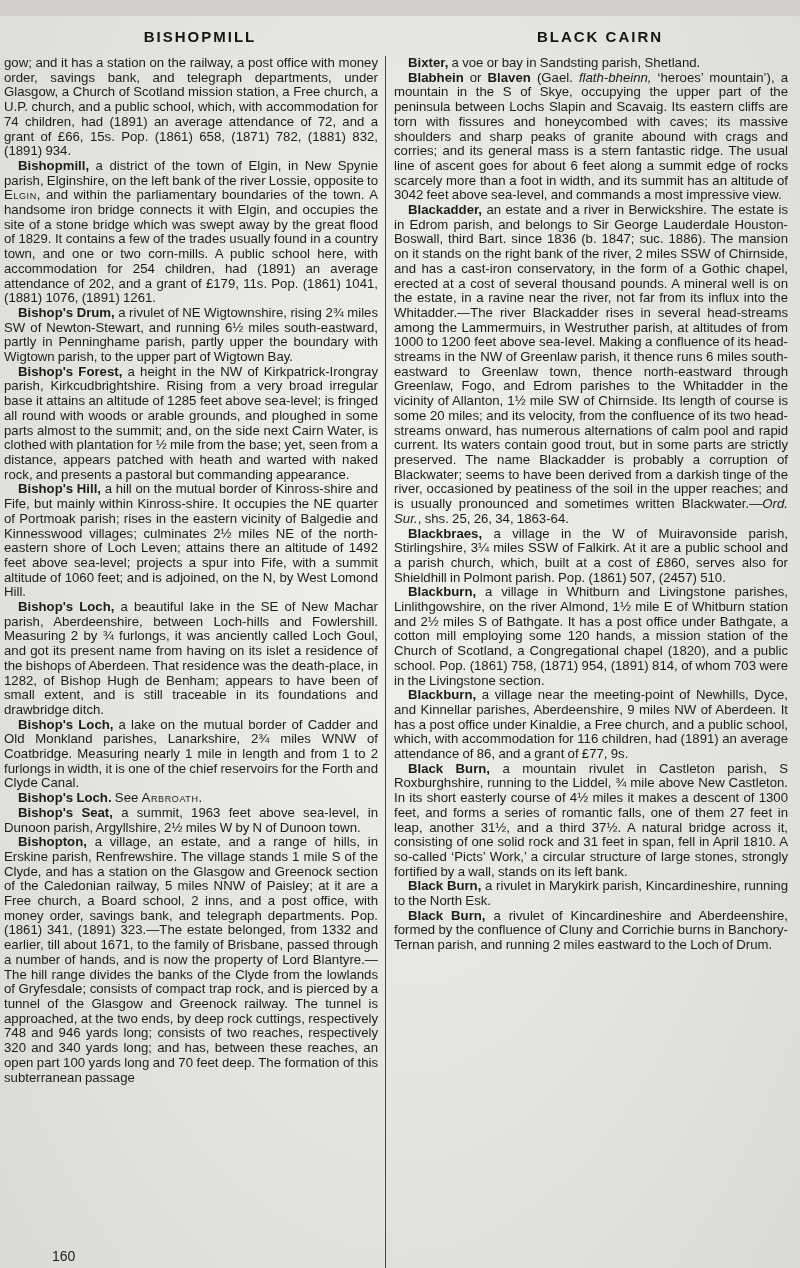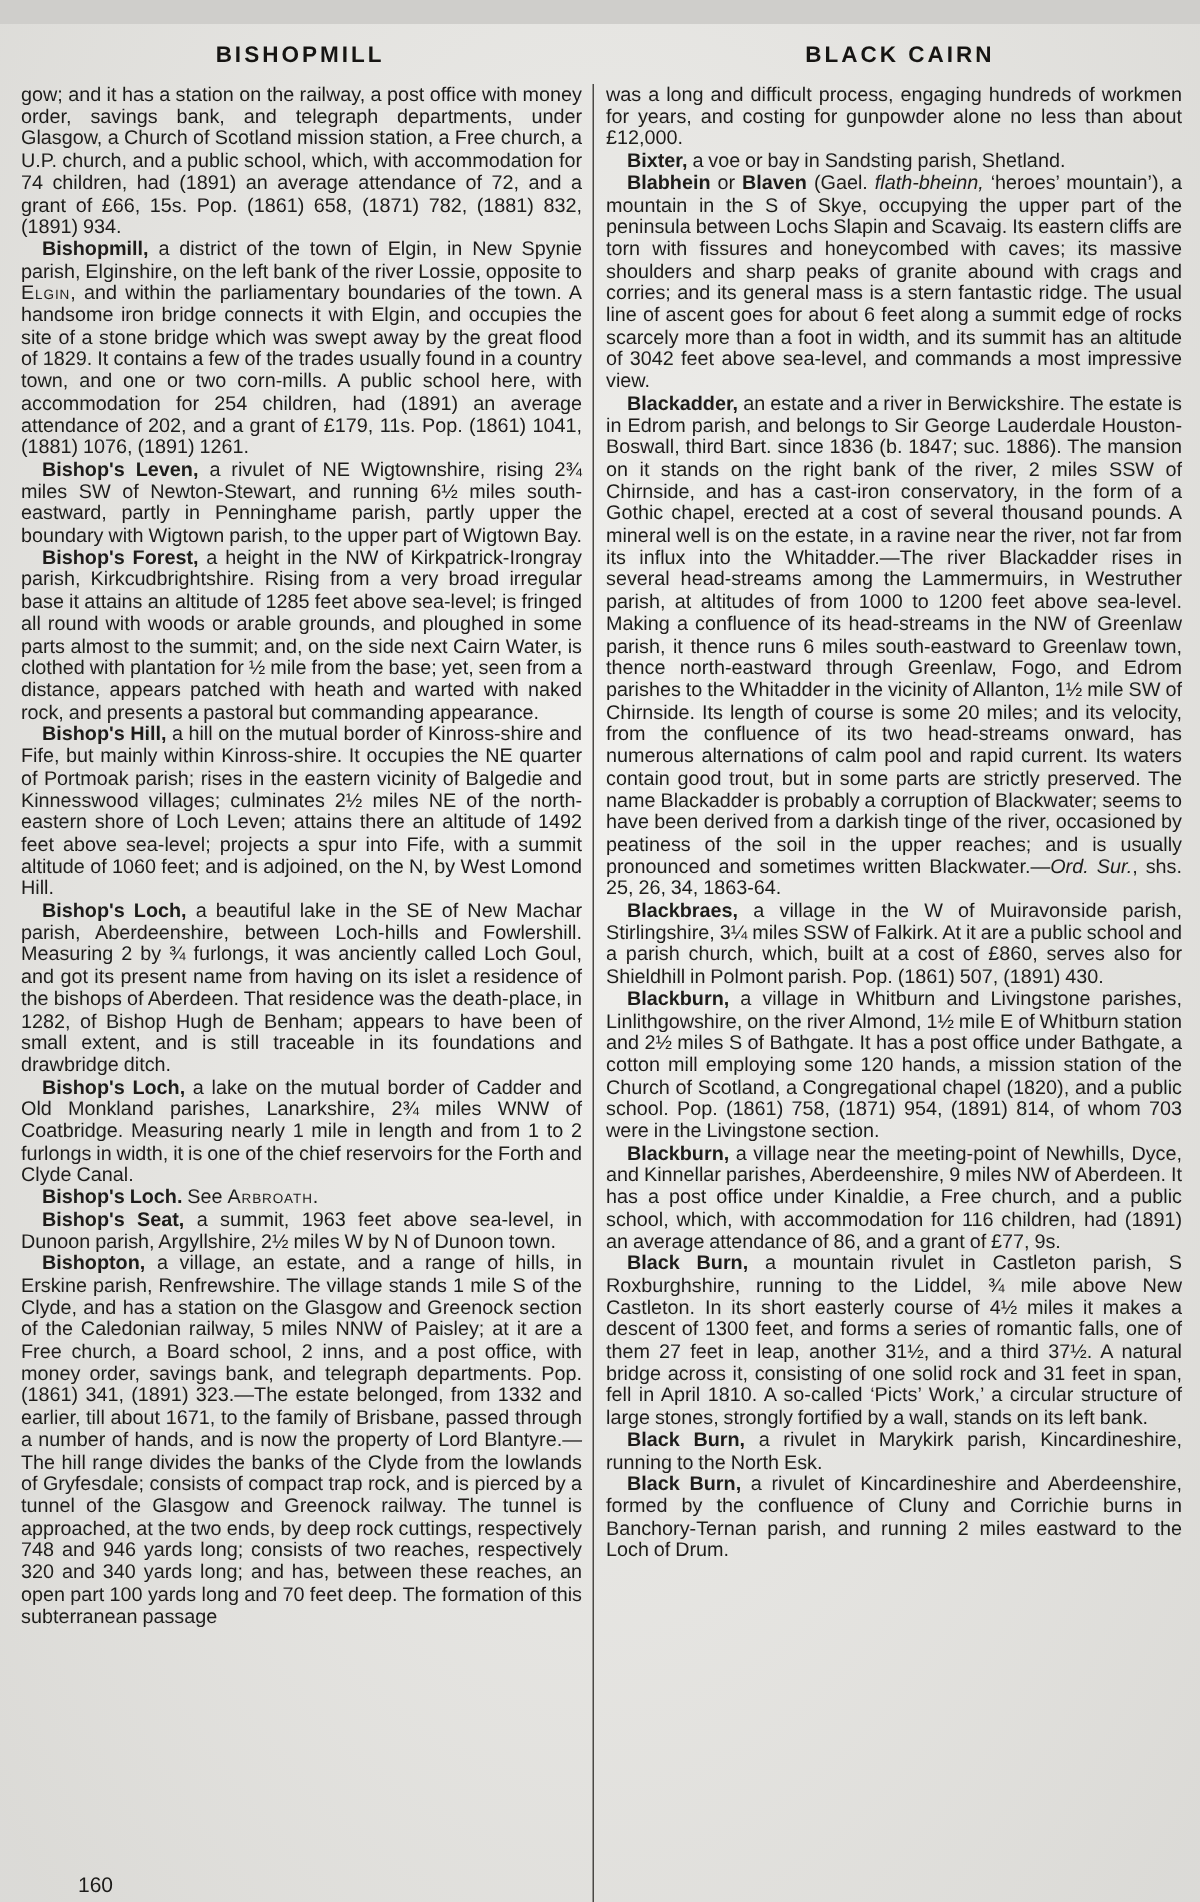--- a/index.html
+++ b/index.html
@@ -27,21 +27,21 @@
     width: 50%;
     text-align: center;
     font-weight: bold;
     font-size: 15px;
     letter-spacing: 2px;
     color: #161513;
   }
   .columns {
     display: flex;
     align-items: stretch;
-    padding: 2px 12px 0 14px;
+    padding: 2px 12px 0 4px;
     height: 1212px;
     overflow: hidden;
   }
   .column {
     text-align: justify;
     font-size: 13.2px;
     line-height: 14.7px;
     word-spacing: -0.4px;
   }
   .col-left  { width: 374px; }
@@ -73,36 +73,35 @@
 
 <div class="page">
   <header class="running-heads">
     <div class="head">BISHOPMILL</div>
     <div class="head">BLACK CAIRN</div>
   </header>
   <div class="columns">
     <div class="column col-left">
         <p class="entry no-indent"><span>gow; and it has a station on the railway, a post office with money order, savings bank, and telegraph departments, under Glasgow, a Church of Scotland mission station, a Free church, a U.P. church, and a public school, which, with accommodation for 74 children, had (1891) an average attendance of 72, and a grant of £66, 15s.  Pop. (1861) 658, (1871) 782, (1881) 832, (1891) 934.</span></p>
         <p class="entry"><span class="seg-b">Bishopmill,</span><span> a district of the town of Elgin, in New Spynie parish, Elginshire, on the left bank of the river Lossie, opposite to </span><span class="seg-sc">Elgin</span><span>, and within the parliamentary boundaries of the town.  A handsome iron bridge connects it with Elgin, and occupies the site of a stone bridge which was swept away by the great flood of 1829. It contains a few of the trades usually found in a country town, and one or two corn-mills.  A public school here, with accommodation for 254 children, had (1891) an average attendance of 202, and a grant of £179, 11s. Pop. (1861) 1041, (1881) 1076, (1891) 1261.</span></p>
-        <p class="entry"><span class="seg-b">Bishop's Leven,</span><span> a rivulet of NE Wigtownshire, rising 2¾ miles SW of Newton-Stewart, and running 6½ miles south-eastward, partly in Penninghame parish, partly upper the boundary with Wigtown parish, to the upper part of Wigtown Bay.</span></p>
+        <p class="entry"><span class="seg-b">Bishop's Drum,</span><span> a rivulet of NE Wigtownshire, rising 2¾ miles SW of Newton-Stewart, and running 6½ miles south-eastward, partly in Penninghame parish, partly upper the boundary with Wigtown parish, to the upper part of Wigtown Bay.</span></p>
         <p class="entry"><span class="seg-b">Bishop's Forest,</span><span> a height in the NW of Kirkpatrick-Irongray parish, Kirkcudbrightshire.  Rising from a very broad irregular base it attains an altitude of 1285 feet above sea-level; is fringed all round with woods or arable grounds, and ploughed in some parts almost to the summit; and, on the side next Cairn Water, is clothed with plantation for ½ mile from the base; yet, seen from a distance, appears patched with heath and warted with naked rock, and presents a pastoral but commanding appearance.</span></p>
         <p class="entry"><span class="seg-b">Bishop's Hill,</span><span> a hill on the mutual border of Kinross-shire and Fife, but mainly within Kinross-shire.  It occupies the NE quarter of Portmoak parish; rises in the eastern vicinity of Balgedie and Kinnesswood villages; culminates 2½ miles NE of the north-eastern shore of Loch Leven; attains there an altitude of 1492 feet above sea-level; projects a spur into Fife, with a summit altitude of 1060 feet; and is adjoined, on the N, by West Lomond Hill.</span></p>
         <p class="entry"><span class="seg-b">Bishop's Loch,</span><span> a beautiful lake in the SE of New Machar parish, Aberdeenshire, between Loch-hills and Fowlershill.  Measuring 2 by ¾ furlongs, it was anciently called Loch Goul, and got its present name from having on its islet a residence of the bishops of Aberdeen. That residence was the death-place, in 1282, of Bishop Hugh de Benham; appears to have been of small extent, and is still traceable in its foundations and drawbridge ditch.</span></p>
         <p class="entry"><span class="seg-b">Bishop's Loch,</span><span> a lake on the mutual border of Cadder and Old Monkland parishes, Lanarkshire, 2¾ miles WNW of Coatbridge.  Measuring nearly 1 mile in length and from 1 to 2 furlongs in width, it is one of the chief reservoirs for the Forth and Clyde Canal.</span></p>
         <p class="entry"><span class="seg-b">Bishop's Loch.</span><span>  See </span><span class="seg-sc">Arbroath</span><span>.</span></p>
         <p class="entry"><span class="seg-b">Bishop's Seat,</span><span> a summit, 1963 feet above sea-level, in Dunoon parish, Argyllshire, 2½ miles W by N of Dunoon town.</span></p>
         <p class="entry"><span class="seg-b">Bishopton,</span><span> a village, an estate, and a range of hills, in Erskine parish, Renfrewshire.  The village stands 1 mile S of the Clyde, and has a station on the Glasgow and Greenock section of the Caledonian railway, 5 miles NNW of Paisley; at it are a Free church, a Board school, 2 inns, and a post office, with money order, savings bank, and telegraph departments.  Pop. (1861) 341, (1891) 323.—The estate belonged, from 1332 and earlier, till about 1671, to the family of Brisbane, passed through a number of hands, and is now the property of Lord Blantyre.—The hill range divides the banks of the Clyde from the lowlands of Gryfesdale; consists of compact trap rock, and is pierced by a tunnel of the Glasgow and Greenock railway.  The tunnel is approached, at the two ends, by deep rock cuttings, respectively 748 and 946 yards long; consists of two reaches, respectively 320 and 340 yards long; and has, between these reaches, an open part 100 yards long and 70 feet deep.  The formation of this subterranean passage</span></p>
       </div>
     <div class="divider"></div>
     <div class="column col-right">
-        <p class="entry no-indent"><span>was a long and difficult process, engaging hundreds of workmen for years, and costing for gunpowder alone no less than about £12,000.</span></p>
         <p class="entry"><span class="seg-b">Bixter,</span><span> a voe or bay in Sandsting parish, Shetland.</span></p>
         <p class="entry"><span class="seg-b">Blabhein</span><span> or </span><span class="seg-b">Blaven</span><span> (Gael. </span><span class="seg-i">flath-bheinn,</span><span> ‘heroes’ mountain’), a mountain in the S of Skye, occupying the upper part of the peninsula between Lochs Slapin and Scavaig.  Its eastern cliffs are torn with fissures and honeycombed with caves; its massive shoulders and sharp peaks of granite abound with crags and corries; and its general mass is a stern fantastic ridge.  The usual line of ascent goes for about 6 feet along a summit edge of rocks scarcely more than a foot in width, and its summit has an altitude of 3042 feet above sea-level, and commands a most impressive view.</span></p>
         <p class="entry"><span class="seg-b">Blackadder,</span><span> an estate and a river in Berwickshire. The estate is in Edrom parish, and belongs to Sir George Lauderdale Houston-Boswall, third Bart. since 1836 (b. 1847; suc. 1886).  The mansion on it stands on the right bank of the river, 2 miles SSW of Chirnside, and has a cast-iron conservatory, in the form of a Gothic chapel, erected at a cost of several thousand pounds.  A mineral well is on the estate, in a ravine near the river, not far from its influx into the Whitadder.—The river Blackadder rises in several head-streams among the Lammermuirs, in Westruther parish, at altitudes of from 1000 to 1200 feet above sea-level.  Making a confluence of its head-streams in the NW of Greenlaw parish, it thence runs 6 miles south-eastward to Greenlaw town, thence north-eastward through Greenlaw, Fogo, and Edrom parishes to the Whitadder in the vicinity of Allanton, 1½ mile SW of Chirnside.  Its length of course is some 20 miles; and its velocity, from the confluence of its two head-streams onward, has numerous alternations of calm pool and rapid current.  Its waters contain good trout, but in some parts are strictly preserved. The name Blackadder is probably a corruption of Blackwater; seems to have been derived from a darkish tinge of the river, occasioned by peatiness of the soil in the upper reaches; and is usually pronounced and sometimes written Blackwater.—</span><span class="seg-i">Ord. Sur.</span><span>, shs. 25, 26, 34, 1863-64.</span></p>
-        <p class="entry"><span class="seg-b">Blackbraes,</span><span> a village in the W of Muiravonside parish, Stirlingshire, 3¼ miles SSW of Falkirk.  At it are a public school and a parish church, which, built at a cost of £860, serves also for Shieldhill in Polmont parish.  Pop. (1861) 507, (1891) 430.</span></p>
+        <p class="entry"><span class="seg-b">Blackbraes,</span><span> a village in the W of Muiravonside parish, Stirlingshire, 3¼ miles SSW of Falkirk.  At it are a public school and a parish church, which, built at a cost of £860, serves also for Shieldhill in Polmont parish.  Pop. (1861) 507, (2457) 510.</span></p>
         <p class="entry"><span class="seg-b">Blackburn,</span><span> a village in Whitburn and Livingstone parishes, Linlithgowshire, on the river Almond, 1½ mile E of Whitburn station and 2½ miles S of Bathgate.  It has a post office under Bathgate, a cotton mill employing some 120 hands, a mission station of the Church of Scotland, a Congregational chapel (1820), and a public school.  Pop. (1861) 758, (1871) 954, (1891) 814, of whom 703 were in the Livingstone section.</span></p>
         <p class="entry"><span class="seg-b">Blackburn,</span><span> a village near the meeting-point of Newhills, Dyce, and Kinnellar parishes, Aberdeenshire, 9 miles NW of Aberdeen.  It has a post office under Kinaldie, a Free church, and a public school, which, with accommodation for 116 children, had (1891) an average attendance of 86, and a grant of £77, 9s.</span></p>
         <p class="entry"><span class="seg-b">Black Burn,</span><span> a mountain rivulet in Castleton parish, S Roxburghshire, running to the Liddel, ¾ mile above New Castleton.  In its short easterly course of 4½ miles it makes a descent of 1300 feet, and forms a series of romantic falls, one of them 27 feet in leap, another 31½, and a third 37½.  A natural bridge across it, consisting of one solid rock and 31 feet in span, fell in April 1810. A so-called ‘Picts’ Work,’ a circular structure of large stones, strongly fortified by a wall, stands on its left bank.</span></p>
         <p class="entry"><span class="seg-b">Black Burn,</span><span> a rivulet in Marykirk parish, Kincardineshire, running to the North Esk.</span></p>
         <p class="entry"><span class="seg-b">Black Burn,</span><span> a rivulet of Kincardineshire and Aberdeenshire, formed by the confluence of Cluny and Corrichie burns in Banchory-Ternan parish, and running 2 miles eastward to the Loch of Drum.</span></p>
       </div>
   </div>
   <div class="page-number">160</div>
 </div>
 

